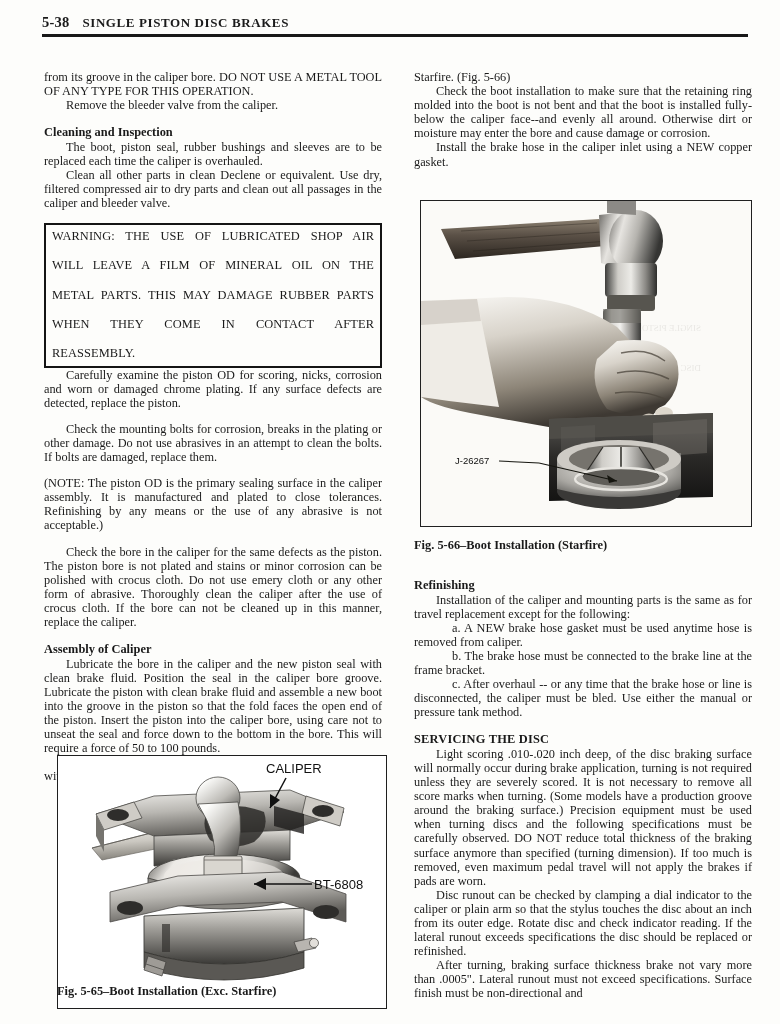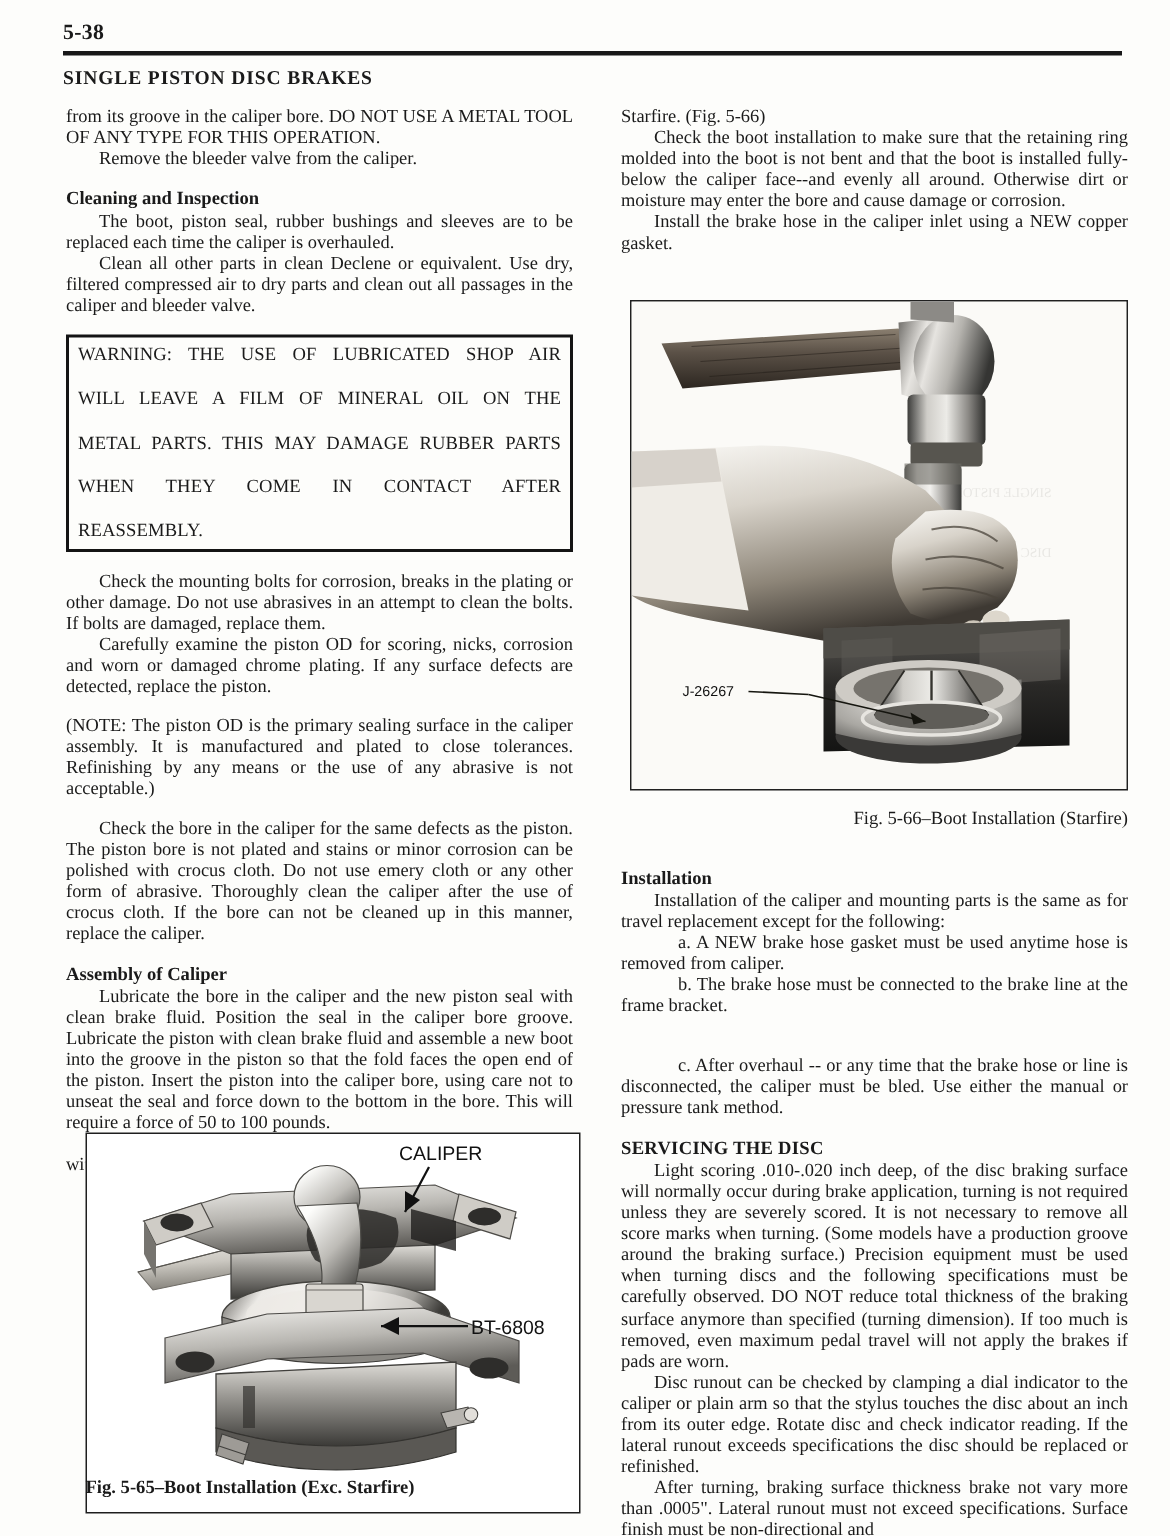--- a/index.html
+++ b/index.html
@@ -26,21 +26,20 @@
     position: absolute;
     left: 42px;
     top: 14px;
     width: 706px;
     display: flex;
     align-items: baseline;
     gap: 13px;
     font-weight: bold;
     font-size: 14.5px;
     letter-spacing: 0.2px;
-    flex-direction: column;
   }
   .runhead .folio { font-size: 14.5px; }
   .runhead .title { font-size: 13px; letter-spacing: 0.6px; }
   .head-rule {
     position: absolute;
     left: 42px;
     top: 34px;
     width: 706px;
     height: 3px;
     background: #181818;
@@ -125,23 +124,23 @@
     height: 325px;
     border: 1.6px solid #202020;
     background: #f2f1ee;
     overflow: hidden;
   }
   .fig66-cap {
     position: absolute;
     left: 414px;
     top: 538px;
     width: 338px;
-    text-align: right;
+    text-align: left;
     font-size: 12.4px;
-    font-weight: normal;
+    font-weight: bold;
   }
 
   .fig-svg { display: block; width: 100%; height: 100%; }
 
   .calloutlabel {
     font-family: "Liberation Sans", sans-serif;
     font-weight: normal;
   }
 </style>
 </head>
@@ -165,22 +164,22 @@
     <p class="ind">Clean all other parts in clean Declene or equivalent. Use dry, filtered compressed air to dry parts and clean out all passages in the caliper and bleeder valve.</p>
 
     <div class="warning-box">
       <span class="l">WARNING: THE USE OF LUBRICATED SHOP AIR</span>
       <span class="l">WILL LEAVE A FILM OF MINERAL OIL ON THE</span>
       <span class="l">METAL PARTS. THIS MAY DAMAGE RUBBER PARTS</span>
       <span class="l">WHEN THEY COME IN CONTACT AFTER</span>
       <span class="l last">REASSEMBLY.</span>
     </div>
 
+    <p class="ind">Carefully examine the piston OD for scoring, nicks, corrosion and worn or damaged chrome plating. If any surface defects are detected, replace the piston.</p>
     <p class="ind gap">Check the mounting bolts for corrosion, breaks in the plating or other damage. Do not use abrasives in an attempt to clean the bolts. If bolts are damaged, replace them.</p>
-    <p class="ind">Carefully examine the piston OD for scoring, nicks, corrosion and worn or damaged chrome plating. If any surface defects are detected, replace the piston.</p>
     <p class="gap">(NOTE: The piston OD is the primary sealing surface in the caliper assembly. It is manufactured and plated to close tolerances. Refinishing by any means or the use of any abrasive is not acceptable.)</p>
     <p class="ind gap">Check the bore in the caliper for the same defects as the piston. The piston bore is not plated and stains or minor corrosion can be polished with crocus cloth. Do not use emery cloth or any other form of abrasive. Thoroughly clean the caliper after the use of crocus cloth. If the bore can not be cleaned up in this manner, replace the caliper.</p>
 
     <h4 class="sec">Assembly of Caliper</h4>
     <p class="ind">Lubricate the bore in the caliper and the new piston seal with clean brake fluid. Position the seal in the caliper bore groove. Lubricate the piston with clean brake fluid and assemble a new boot into the groove in the piston so that the fold faces the open end of the piston. Insert the piston into the caliper bore, using care not to unseat the seal and force down to the bottom in the bore. This will require a force of 50 to 100 pounds.</p>
     <p class="ind">Position the OD of the boot in the caliper counterbore and seat with Tool BT-6808 (Fig. 5-65) or J-26267 for</p>
   </div>
 
   <div class="col col-right">
     <p>Starfire. (Fig. 5-66)</p>
@@ -292,25 +291,25 @@
         <line x1="78" y1="260" x2="118" y2="262" stroke="#15150f" stroke-width="1.1"></line>
         <polygon points="196,280 186,274 188,282" fill="#15150f"></polygon>
       </g>
       <text class="calloutlabel" x="34" y="263" font-size="9.5" fill="#111" id="f66-tool-label">J-26267</text>
     </svg>
   </div>
 
   <div class="fig66-cap">Fig. 5-66–Boot Installation (Starfire)</div>
 
   <div class="col col-right" style="top:578px;">
-    <h4 class="sec" style="margin-top:0;">Installation</h4>
+    <h4 class="sec" style="margin-top:0;">Refinishing</h4>
     <p class="ind">Installation of the caliper and mounting parts is the same as for travel replacement except for the following:</p>
     <p style="text-indent:38px;">a. A NEW brake hose gasket must be used anytime hose is removed from caliper.</p>
     <p style="text-indent:38px;">b. The brake hose must be connected to the brake line at the frame bracket.</p>
-    <p style="text-indent:38px;margin-top:26px;">c. After overhaul -- or any time that the brake hose or line is disconnected, the caliper must be bled. Use either the manual or pressure tank method.</p>
+    <p style="text-indent:38px;">c. After overhaul -- or any time that the brake hose or line is disconnected, the caliper must be bled. Use either the manual or pressure tank method.</p>
 
     <h4 class="sec caps">SERVICING THE DISC</h4>
     <p class="ind">Light scoring .010-.020 inch deep, of the disc braking surface will normally occur during brake application, turning is not required unless they are severely scored. It is not necessary to remove all score marks when turning. (Some models have a production groove around the braking surface.) Precision equipment must be used when turning discs and the following specifications must be carefully observed. DO NOT reduce total thickness of the braking surface anymore than specified (turning dimension). If too much is removed, even maximum pedal travel will not apply the brakes if pads are worn.</p>
     <p class="ind">Disc runout can be checked by clamping a dial indicator to the caliper or plain arm so that the stylus touches the disc about an inch from its outer edge. Rotate disc and check indicator reading. If the lateral runout exceeds specifications the disc should be replaced or refinished.</p>
     <p class="ind">After turning, braking surface thickness brake not vary more than .0005". Lateral runout must not exceed specifications. Surface finish must be non-directional and</p>
   </div>
 
   <div class="fig65-box">
     <svg class="fig-svg" viewBox="0 0 328 252" preserveAspectRatio="none">
       <defs>

